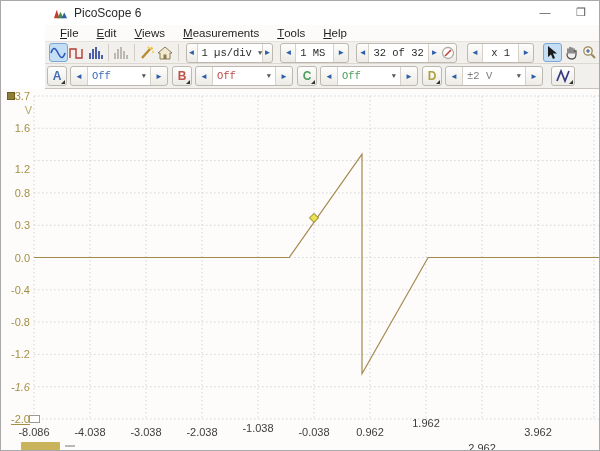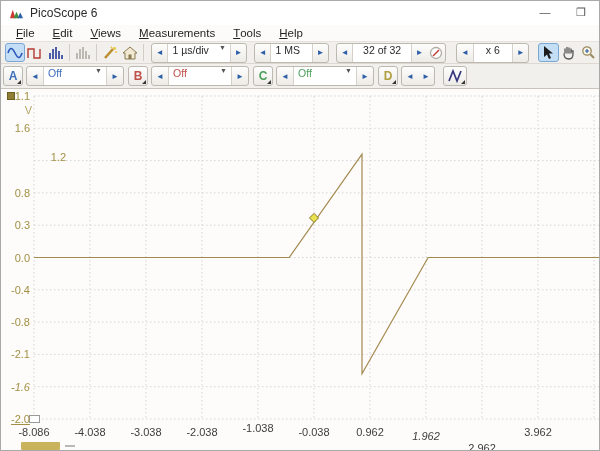--- a/index.html
+++ b/index.html
@@ -1,20 +1,20 @@
 <!DOCTYPE html>
 <html><head>
 <meta charset="utf-8">
 <style>
   * { margin:0; padding:0; box-sizing:border-box; }
   html,body { background:#e8e8e8; }
   body { font-family:"Liberation Sans", sans-serif; }
   #window {
     position:relative; width:600px; height:451px; background:#fff;
-    border:1px solid #a9a9a9; overflow:hidden;
+    border:1px solid #a9a9a9; overflow:hidden;padding-left:44px;
   }
   
   .titlebar { position:relative; height:24px; background:#ffffff; display:flex; align-items:center; }
   .app-icon { width:15px; height:15px; margin:0 6px 0 8px; }
   .title-text { font-size:12px; color:#2b2b2b; }
   .win-btn { position:absolute; top:0; width:28px; height:22px; border:none; background:transparent;
              color:#555; font-size:11px; line-height:22px; text-align:center; cursor:default; }
   .win-min { right:40px; }
   .win-max { right:4px; }
   
@@ -28,21 +28,21 @@
   .tb2 { height:25px; border-bottom:1px solid #c8c4bd; padding-left:2px; }
   .icon-btn { width:21px; height:19px; border:1px solid transparent; border-radius:3px; background:transparent;
               display:flex; align-items:center; justify-content:center; padding:0; }
   .icon-btn.selected { background:#c4def5; border-color:#7ba7d4; }
   .vsep { width:1px; height:17px; background:#d2cec7; margin:0 3px; }
   .grp { display:inline-flex; align-items:center; height:20px; border:1px solid #bdb9b0; border-radius:3px;
          background:linear-gradient(#fdfdfc,#edebe6); overflow:hidden; }
   .arrow-btn { width:16px; height:18px; border:none; background:transparent; color:#2d5fa8; font-size:8px;
                display:flex; align-items:center; justify-content:center; padding:0; }
   .combo { background:#fff; height:18px; border-left:1px solid #d6d2ca; border-right:1px solid #d6d2ca;
-           display:flex; justify-content:space-between; padding:0 4px; }
+           display:flex; align-items:center; justify-content:space-between; padding:0 4px;font-family:Liberation Mono, monospace; }
   .combo-text { font-size:10.5px; color:#2a2a2a; white-space:nowrap; }
   .combo .caret { font-size:7px; color:#555; margin-left:6px; }
   .field-center { justify-content:center; }
   .field-center .combo-text { text-align:center; }
   
   .ch-cluster { display:inline-flex; align-items:center; margin-right:4px; }
   .ch-btn { position:relative; width:20px; height:20px; border:1px solid #bdb9b0; border-radius:3px;
             background:linear-gradient(#fefefe,#ecebe7); font-size:12px; font-weight:bold;
             display:flex; align-items:center; justify-content:center; padding:0; margin-right:3px; }
   .corner { position:absolute; right:1px; bottom:1px; width:0; height:0;
@@ -169,21 +169,21 @@
             <circle cx="7" cy="7" r="5.5" fill="#fff" stroke="#b0aca4" stroke-width="1.3"></circle>
             <line x1="4" y1="10" x2="10" y2="4" stroke="#c23b34" stroke-width="1.4"></line>
             <polygon points="10,4 8.6,4.4 9.6,5.4" fill="#c23b34"></polygon>
           </svg>
       </button>
     </div>
 
     <div class="grp" style="margin-left:10px;">
       <button class="arrow-btn">◄</button>
       <div class="combo field-center" style="width:42px;">
-        <span class="combo-text">x 6</span>
+        <span class="combo-text">x 1</span>
       </div>
       <button class="arrow-btn">►</button>
     </div>
 
     <button class="icon-btn selected" style="margin-left:9px;">
       <svg width="14" height="15" viewBox="0 0 14 15">
           <polygon points="3,1 3,12 6,9.5 8,14 10,13 8,8.6 12,8.6" fill="#1c1c1c"></polygon>
         </svg>
     </button>
     <button class="icon-btn">
@@ -247,20 +247,24 @@
       </div>
     </div>
 
     <div class="ch-cluster">
       <button class="ch-btn">
         <span class="ch-letter" style="color: rgb(176, 160, 64);">D</span>
         <span class="corner"></span>
       </button>
       <div class="grp">
         <button class="arrow-btn">◄</button>
+        <div class="combo" style="width:64px;">
+          <span class="combo-text ch-value" style="color: rgb(125, 125, 125);">±2 V</span>
+          <span class="caret">▼</span>
+        </div>
         <button class="arrow-btn">►</button>
       </div>
     </div>
 
     <button class="math-btn">
       <svg width="16" height="14" viewBox="0 0 16 14">
           <path d="M2,12 L6,2 L10,12 L14,2" fill="none" stroke="#35387e" stroke-width="1.7"></path>
         </svg>
       <span class="corner"></span>
     </button>
@@ -291,37 +295,37 @@
         <line x1="33" y1="265.40000000000003" x2="600" y2="265.40000000000003" stroke="#d3d5d9" stroke-dasharray="1.5 2.5" stroke-width="1"></line>
         <line x1="33" y1="297.7" x2="600" y2="297.7" stroke="#d3d5d9" stroke-dasharray="1.5 2.5" stroke-width="1"></line>
         <line x1="33" y1="330" x2="600" y2="330" stroke="#d3d5d9" stroke-dasharray="1.5 2.5" stroke-width="1"></line>
         <polyline points="33.0,168.5 288.2,168.5 361.0,65.1 361.0,284.8 427.1,168.5 600.2,168.5" fill="none" stroke="#a3894e" stroke-width="1.2"></polyline>
         <polygon points="313,124.4325 317.5,128.9325 313,133.4325 308.5,128.9325" fill="#e9e351" stroke="#897823" stroke-width="1"></polygon>
       </svg>
     <div class="chD-indicator"></div>
     <div class="axis-handle"></div>
     <div class="crop-badge"></div>
     <div class="crop-dash"></div>
-  <div class="ylabel" style="top: 1px;">1.1</div>
+  <div class="ylabel" style="top: 1px;">3.7</div>
       <div class="ylabel" style="top: 33.3px;">1.6</div>
-      <div class="ylabel" style="top: 62px; margin-left: 36px;">1.2</div>
+      <div class="ylabel" style="top: 74px;">1.2</div>
       <div class="ylabel" style="top: 97.9px;">0.8</div>
       <div class="ylabel" style="top: 130.2px;">0.3</div>
       <div class="ylabel" style="top: 162.5px;">0.0</div>
       <div class="ylabel" style="top: 194.8px;">-0.4</div>
       <div class="ylabel" style="top: 227.1px;">-0.8</div>
-      <div class="ylabel" style="top: 259.4px;">-2.1</div>
+      <div class="ylabel" style="top: 259.4px;">-1.2</div>
       <div class="ylabel" style="top: 291.7px; font-style: italic;">-1.6</div>
       <div class="ylabel" style="top: 324px; text-decoration: underline;">-2.0</div>
       <div class="yunit" style="top: 15px;">V</div>
       <div class="xlabel" style="left: 5px; top: 337px;">-8.086</div>
       <div class="xlabel" style="left: 61px; top: 337px;">-4.038</div>
       <div class="xlabel" style="left: 117px; top: 337px;">-3.038</div>
       <div class="xlabel" style="left: 173px; top: 337px;">-2.038</div>
       <div class="xlabel" style="left: 229px; top: 333px;">-1.038</div>
       <div class="xlabel" style="left: 285px; top: 337px;">-0.038</div>
       <div class="xlabel" style="left: 341px; top: 337px;">0.962</div>
-      <div class="xlabel" style="left: 397px; top: 341px; font-style: italic;">1.962</div>
+      <div class="xlabel" style="left: 397px; top: 328px;">1.962</div>
       <div class="xlabel" style="left: 453px; top: 337px; margin-top: 16px;">2.962</div>
       <div class="xlabel" style="left: 509px; top: 337px;">3.962</div>
     </div>
 
 </div>
 
 </body></html>

